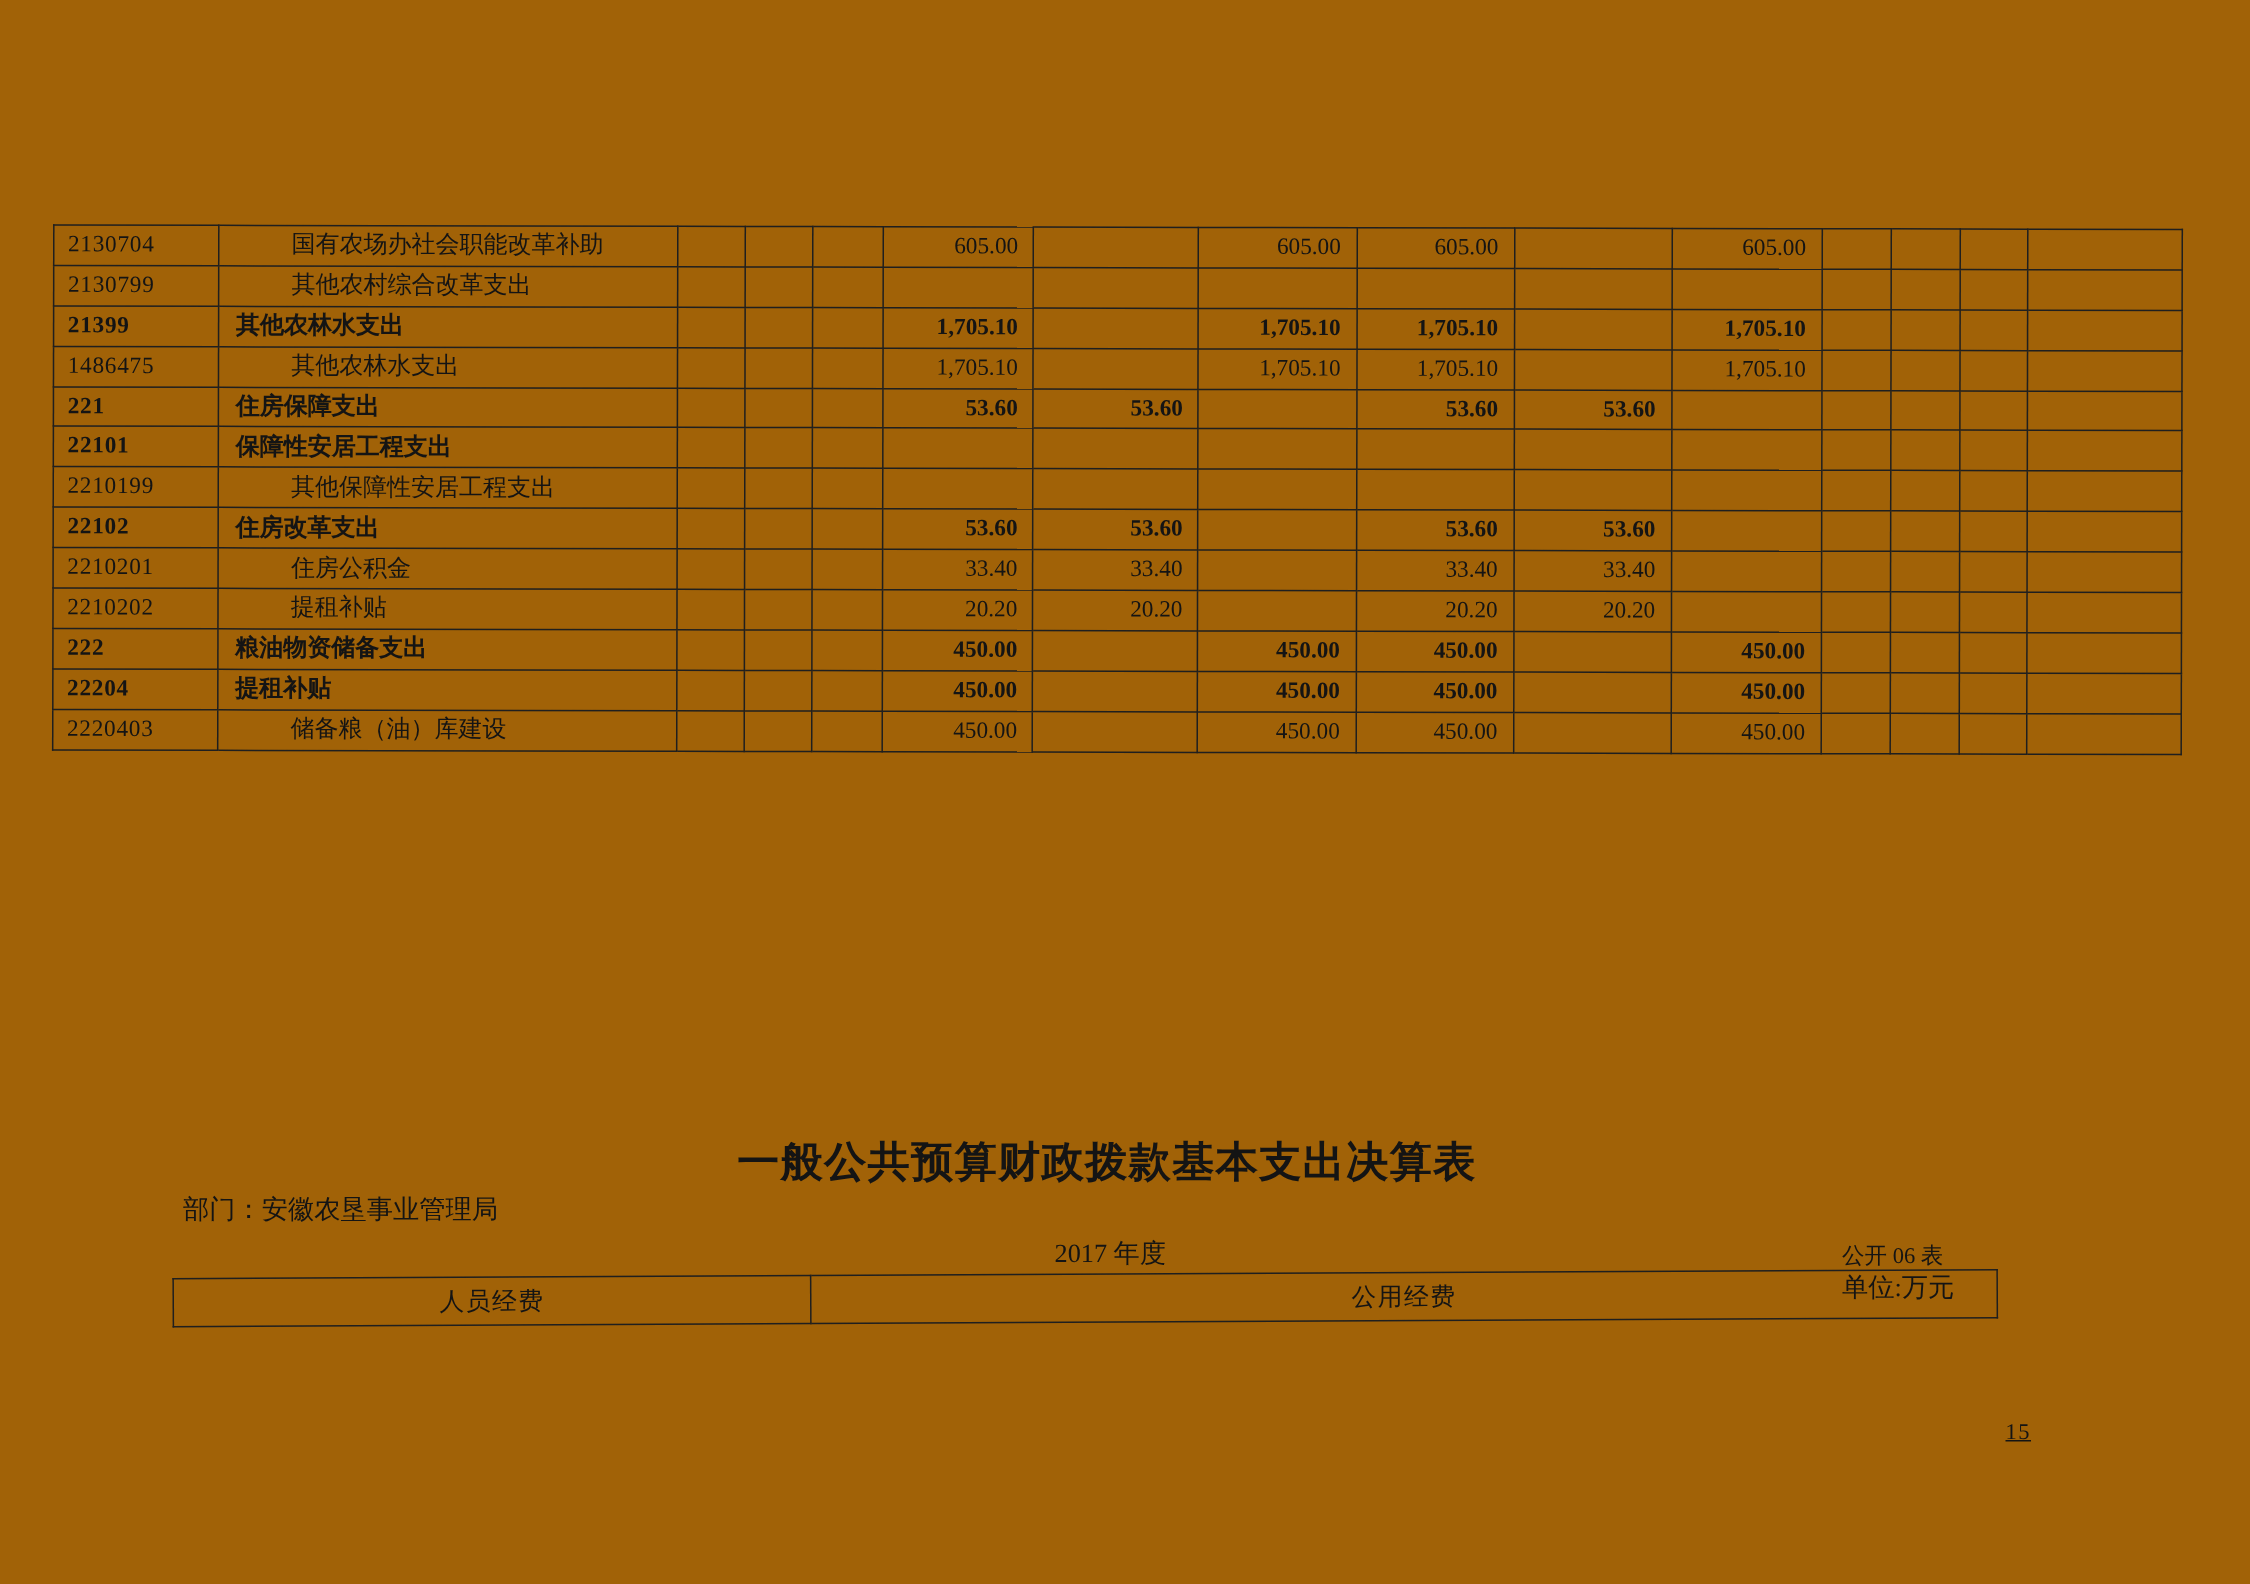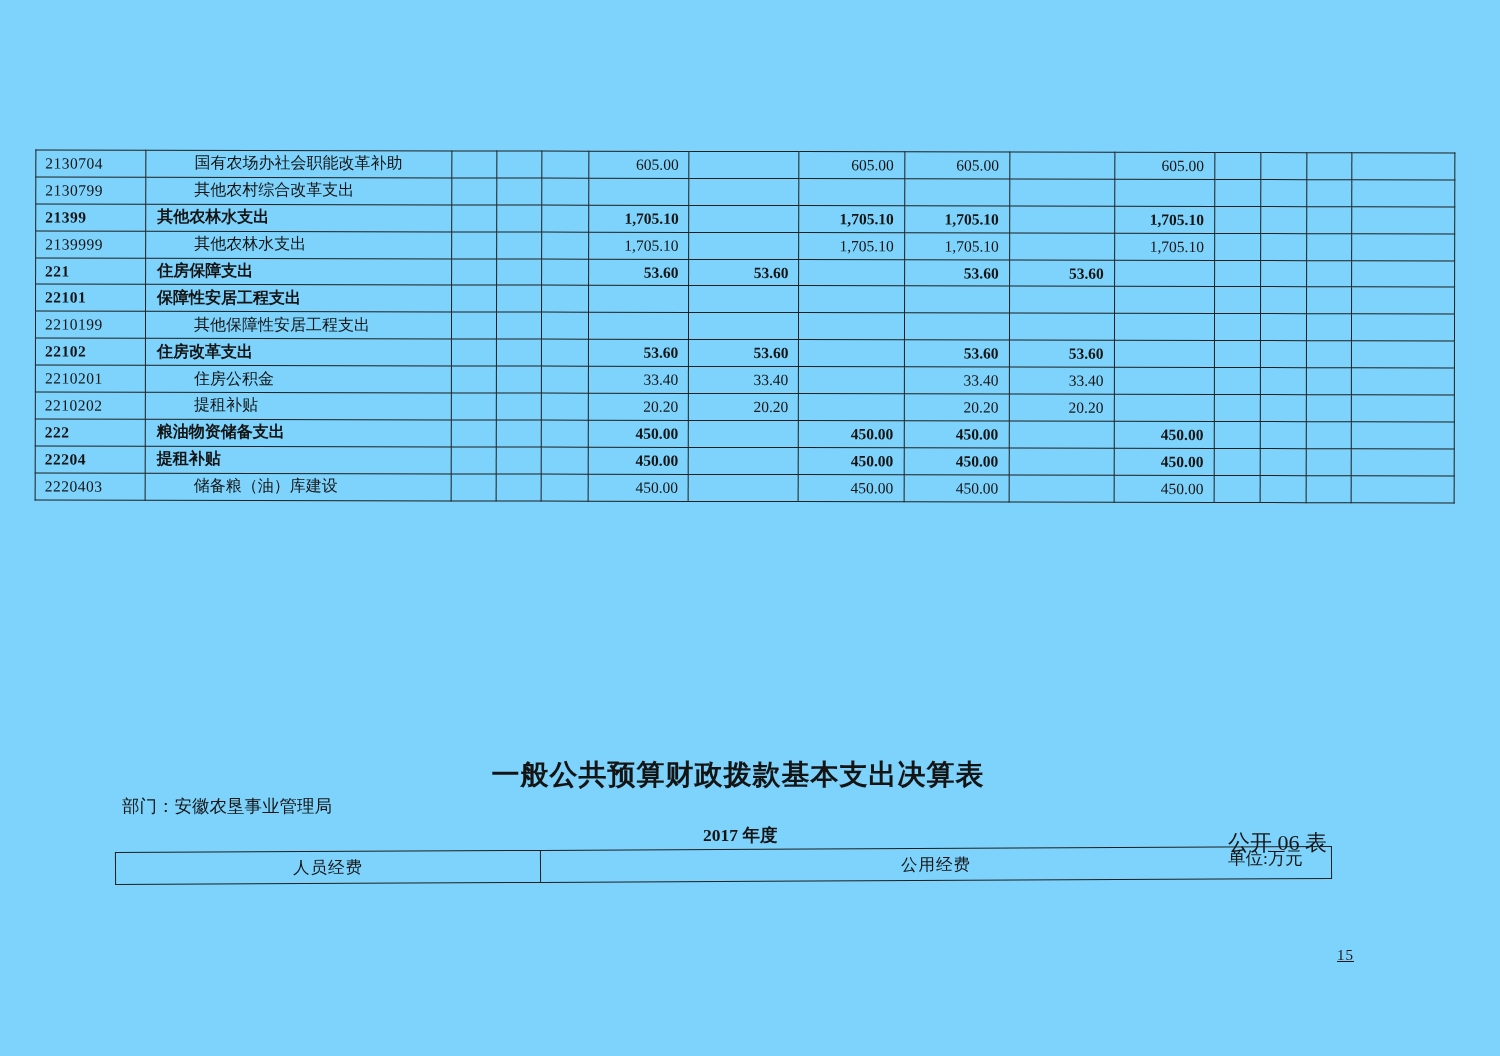--- a/index.html
+++ b/index.html
@@ -1,21 +1,21 @@
 <!DOCTYPE html>
 <html><head>
 <meta charset="utf-8">
 <style>
   html,body{margin:0;padding:0;}
   body{
     width:1500px;height:1056px;background:#f7f7f5;
     font-family:"Liberation Serif","DejaVu Serif",serif;color:#141414;
   }
   .page{
-    position:relative;width:1500px;height:1056px;background:#7dd3fc;overflow:hidden;
+    position:relative;width:1500px;height:1056px;background:#a16207;overflow:hidden;
   }
   table{border-collapse:collapse;table-layout:fixed;}
 
   
   .budget-table{
     position:absolute;left:35px;top:151px;width:1420px;
     transform:rotate(0.12deg);
   }
   .budget-table td{
     border:1.6px solid #1f1f1f;height:25.9px;
@@ -31,23 +31,23 @@
   .note{
     position:absolute;left:41px;top:520px;font-size:16.5px;letter-spacing:0.4px;
   }
 
   .big-title{
     position:absolute;left:12px;top:756px;width:1452px;text-align:center;
     font-size:28px;font-weight:bold;letter-spacing:1px;
     font-family:"Liberation Sans","DejaVu Sans",sans-serif;
   }
   .dept{position:absolute;left:122px;top:794px;font-size:17.5px;}
-  .year{position:absolute;left:703px;top:823px;font-size:17.5px;font-weight:bold;}
+  .year{position:absolute;left:703px;top:823px;font-size:17.5px;}
   .unit{position:absolute;left:1228px;top:798px;font-size:17.5px;margin-top:48px;}
-  .sheet{position:absolute;left:1228px;top:828px;font-size:22px;}
+  .sheet{position:absolute;left:1228px;top:828px;font-size:15px;}
 
   .header-table{
     position:absolute;left:115px;top:849px;width:1216px;
     transform:rotate(-0.28deg);
   }
   .header-table td{
     border:1.8px solid #1f1f1f;height:29px;text-align:center;
     font-size:16.5px;letter-spacing:1px;
   }
 
@@ -122,21 +122,21 @@
           <td class="num">1,705.10</td>
           <td class="num">1,705.10</td>
           <td class="num"></td>
           <td class="num">1,705.10</td>
           <td></td>
           <td></td>
           <td></td>
           <td></td>
         </tr>
         <tr>
-          <td class="code">2139999</td>
+          <td class="code">1486475</td>
           <td class="name indent">其他农林水支出</td>
           <td></td>
           <td></td>
           <td></td>
           <td class="num">1,705.10</td>
           <td class="num"></td>
           <td class="num">1,705.10</td>
           <td class="num">1,705.10</td>
           <td class="num"></td>
           <td class="num">1,705.10</td>

